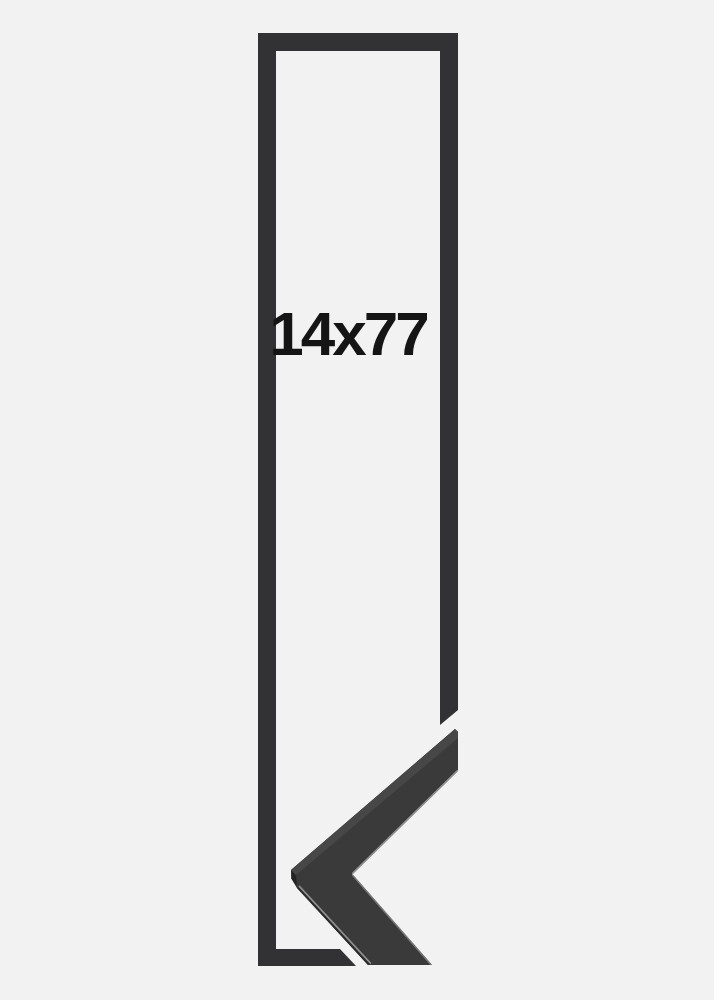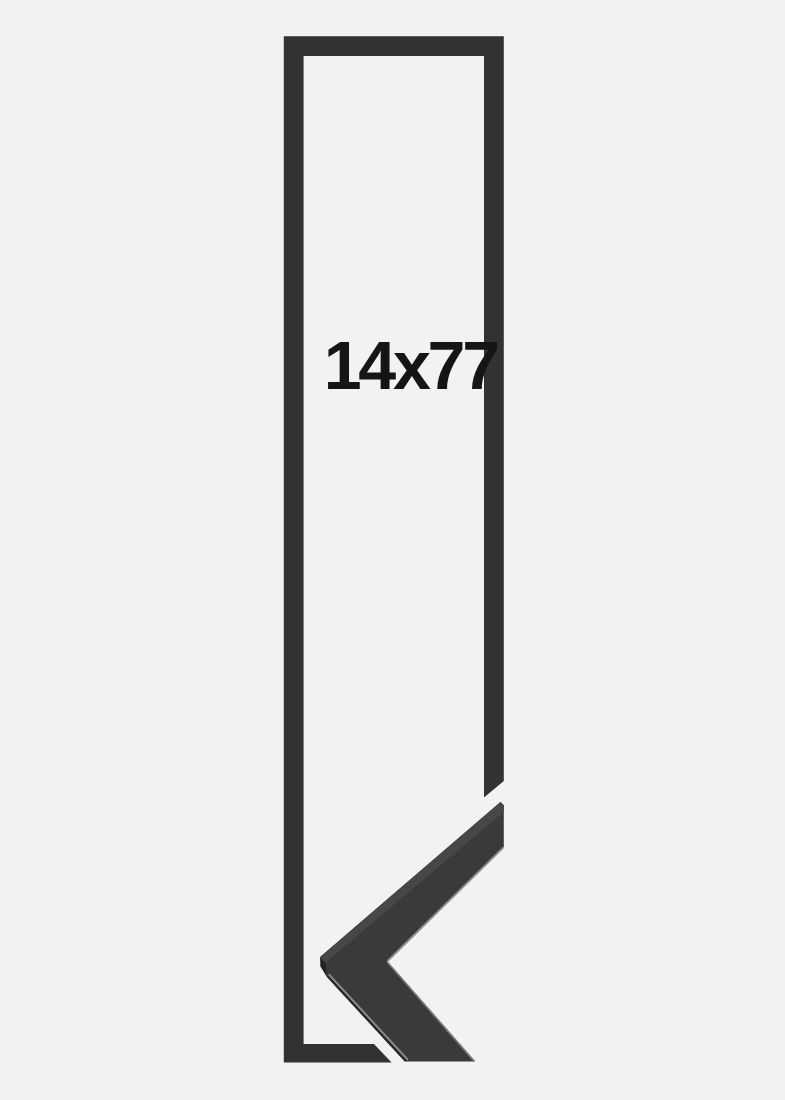--- a/index.html
+++ b/index.html
@@ -25,21 +25,21 @@
   .frame-svg{position:absolute;left:0;top:0;display:block;}
   .frame-outline-shape{fill:var(--frame-outline);}
   .moulding-face{fill:var(--moulding-face);}
   .moulding-top-face{fill:var(--moulding-top-face);}
   .moulding-side-face{fill:var(--moulding-side-face);}
   .moulding-apex-facet{fill:var(--moulding-apex-facet);}
   .hl{stroke:var(--edge-highlight);stroke-width:1.7;stroke-linecap:round;fill:none;}
   .hl-dim{stroke:var(--edge-highlight-dim);stroke-width:1.5;stroke-linecap:round;fill:none;}
   .size-label{
     position:absolute;
-    left:273px;top:303px;width:200px;
+    left:248px;top:303px;width:200px;
     text-align:center;
     font-size:62px;line-height:62px;
     font-weight:700;
     letter-spacing:-3px;
     color:var(--label-text);
     white-space:nowrap;
   }
 </style>
 </head>
 <body>

